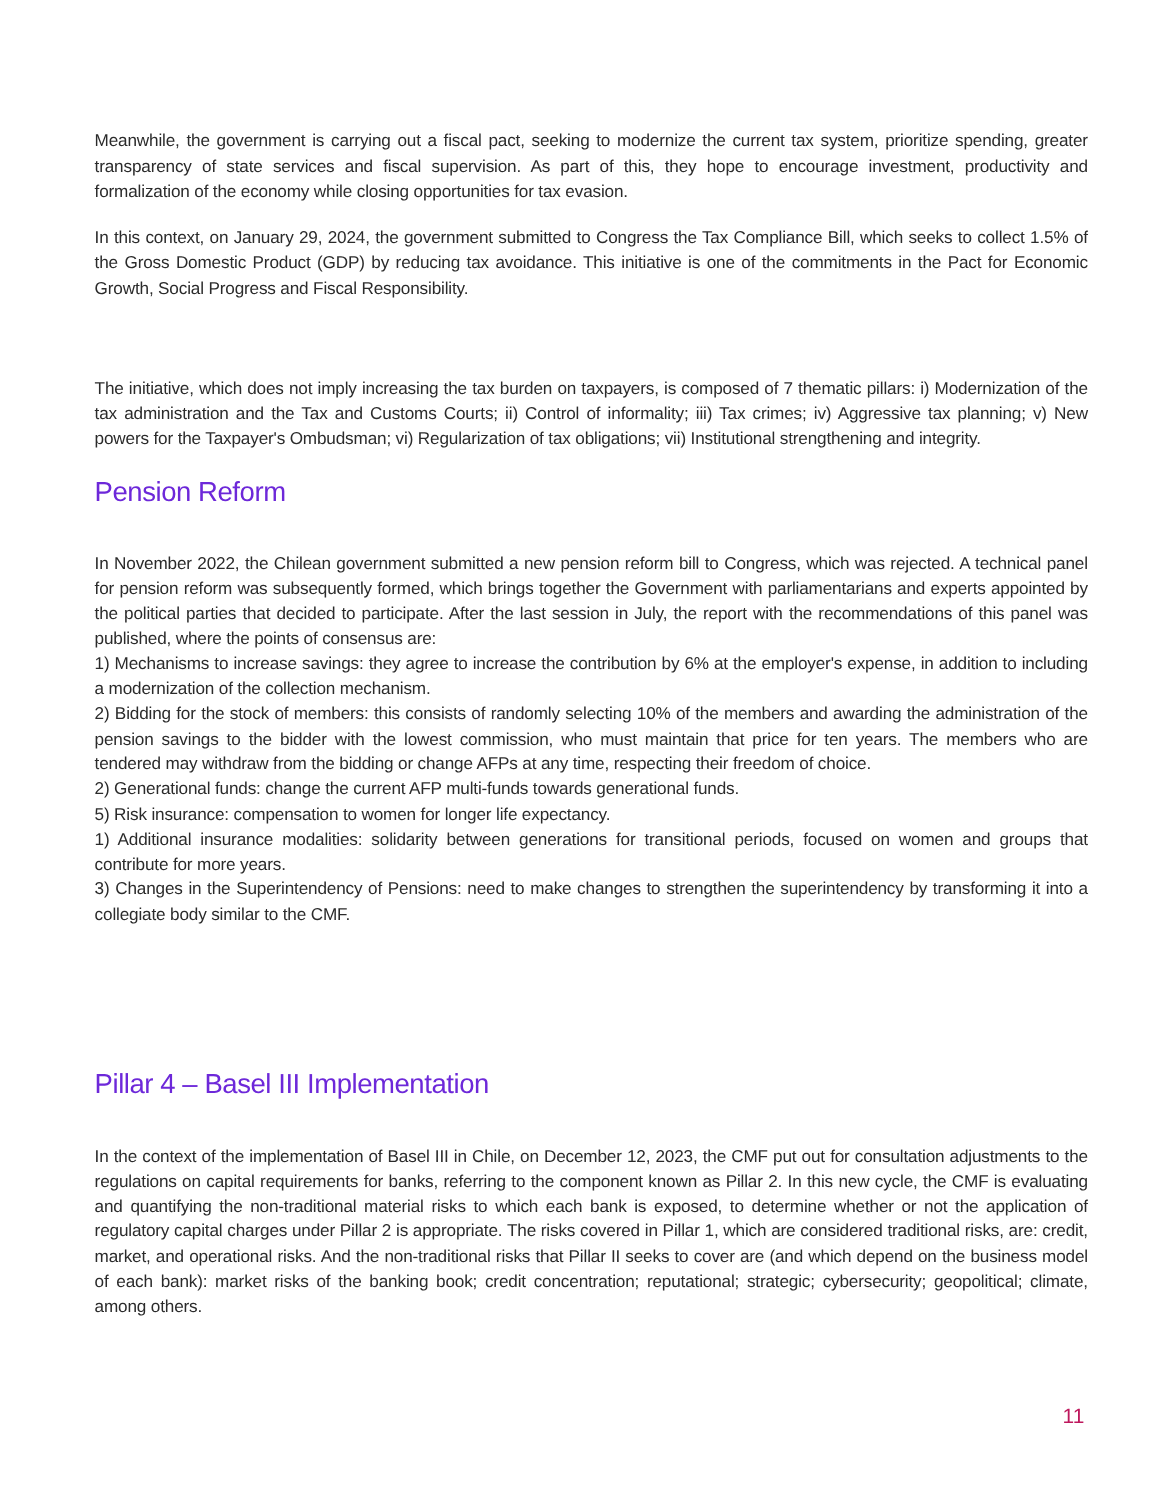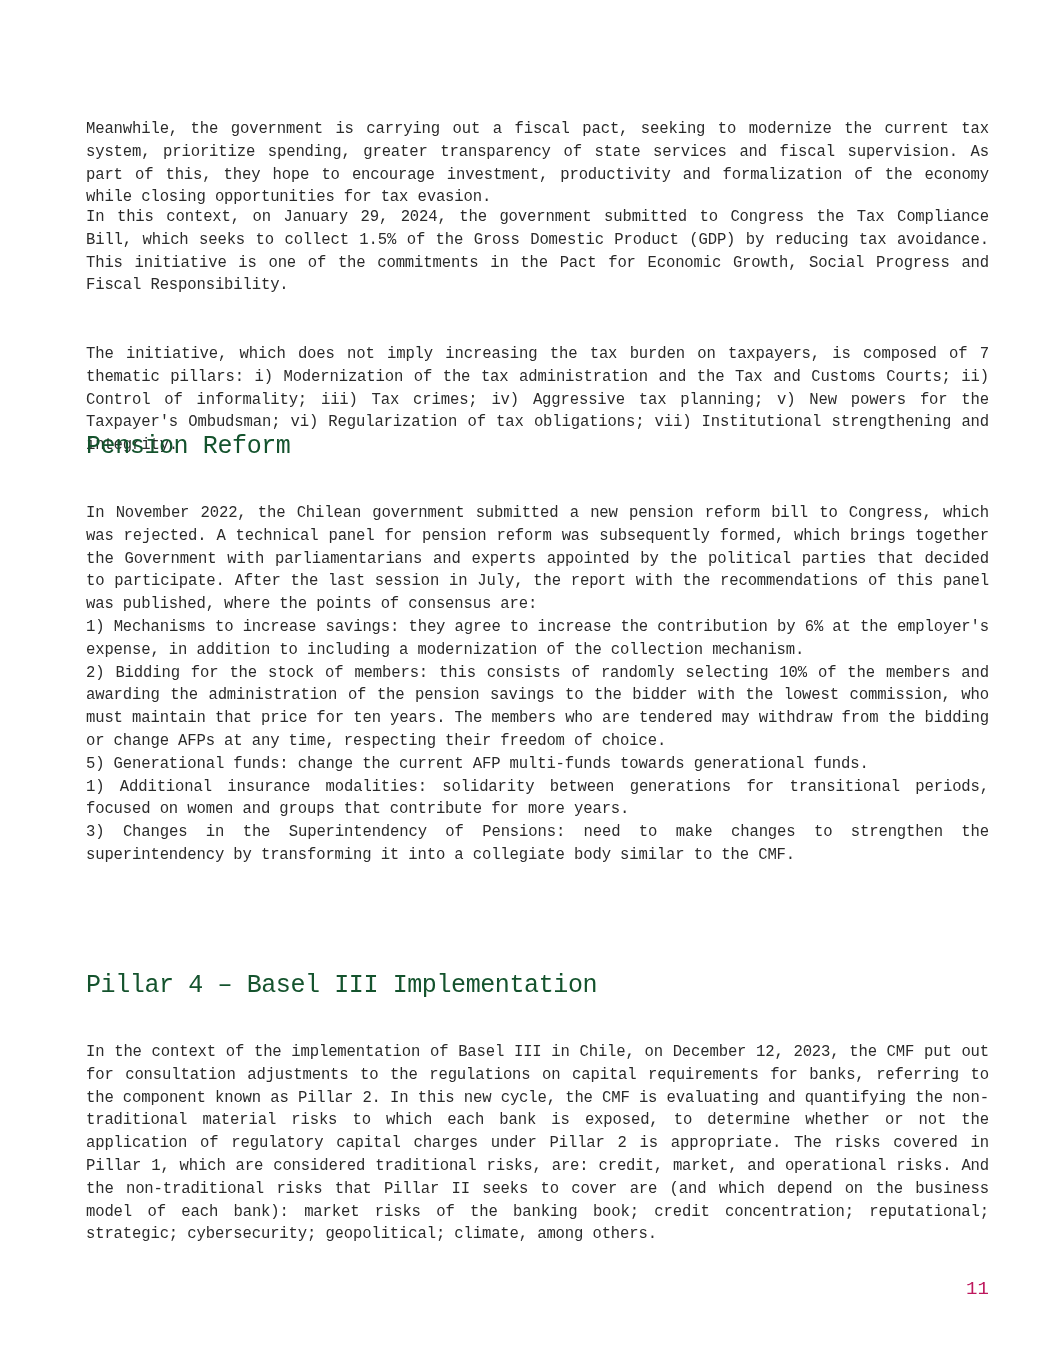--- a/index.html
+++ b/index.html
@@ -1,29 +1,29 @@
 <!DOCTYPE html>
 <html><head>
 <meta charset="utf-8">
 <style>
   html, body { margin: 0; padding: 0; background: #ffffff; }
   body { width: 1055px; height: 1365px; position: relative; overflow: hidden; }
   .page {
     position: absolute; left: 0; top: 0; width: 1055px; height: 1365px;
-    font-family: Liberation Mono, monospace;
+    font-family: Liberation Sans, sans-serif;
     color: #2b2b2b;
   }
   .block { position: absolute; left: 86px; width: 903px; }
   .para {
     font-size: 15.6px; line-height: 22.8px; text-align: justify;
     margin: 0; letter-spacing: -0.15px;
   }
   .heading {
     position: absolute; left: 86px;
-    font-size: 25px; line-height: 30px; color: #14532d;
+    font-size: 25px; line-height: 30px; color: #6d28d9;
     margin: 0; font-weight: normal; letter-spacing: -0.4px;
   }
   .list-item { margin: 0; }
   .page-number {
     position: absolute; left: 966px; top: 1278px;
     font-size: 19px; color: #be185d;
   }
 </style>
 </head>
 <body>
@@ -41,21 +41,22 @@
   <div class="block" style="top:300px;margin-top:43px;">
     <p class="para">The initiative, which does not imply increasing the tax burden on taxpayers, is composed of 7 thematic pillars: i) Modernization of the tax administration and the Tax and Customs Courts; ii) Control of informality; iii) Tax crimes; iv) Aggressive tax planning; v) New powers for the Taxpayer's Ombudsman; vi) Regularization of tax obligations; vii) Institutional strengthening and integrity.</p>
   </div>
 
   <h2 class="heading" style="top:432px;">Pension Reform</h2>
 
   <div class="block" style="top:502px;">
     <p class="para">In November 2022, the Chilean government submitted a new pension reform bill to Congress, which was rejected. A technical panel for pension reform was subsequently formed, which brings together the Government with parliamentarians and experts appointed by the political parties that decided to participate. After the last session in July, the report with the recommendations of this panel was published, where the points of consensus are:</p>
     <p class="para list-item">1) Mechanisms to increase savings: they agree to increase the contribution by 6% at the employer's expense, in addition to including a modernization of the collection mechanism.</p>
     <p class="para list-item">2) Bidding for the stock of members: this consists of randomly selecting 10% of the members and awarding the administration of the pension savings to the bidder with the lowest commission, who must maintain that price for ten years. The members who are tendered may withdraw from the bidding or change AFPs at any time, respecting their freedom of choice.</p>
-    <p class="para list-item">5) Generational funds: change the current AFP multi-funds towards generational funds.</p>
+    <p class="para list-item">2) Generational funds: change the current AFP multi-funds towards generational funds.</p>
+    <p class="para list-item">5) Risk insurance: compensation to women for longer life expectancy.</p>
     <p class="para list-item">1) Additional insurance modalities: solidarity between generations for transitional periods, focused on women and groups that contribute for more years.</p>
     <p class="para list-item">3) Changes in the Superintendency of Pensions: need to make changes to strengthen the superintendency by transforming it into a collegiate body similar to the CMF.</p>
   </div>
 
   <h2 class="heading" style="top:971px;">Pillar 4 – Basel III Implementation</h2>
 
   <div class="block" style="top:1041px;">
     <p class="para">In the context of the implementation of Basel III in Chile, on December 12, 2023, the CMF put out for consultation adjustments to the regulations on capital requirements for banks, referring to the component known as Pillar 2. In this new cycle, the CMF is evaluating and quantifying the non-traditional material risks to which each bank is exposed, to determine whether or not the application of regulatory capital charges under Pillar 2 is appropriate. The risks covered in Pillar 1, which are considered traditional risks, are: credit, market, and operational risks. And the non-traditional risks that Pillar II seeks to cover are (and which depend on the business model of each bank): market risks of the banking book; credit concentration; reputational; strategic; cybersecurity; geopolitical; climate, among others.</p>
   </div>
 

